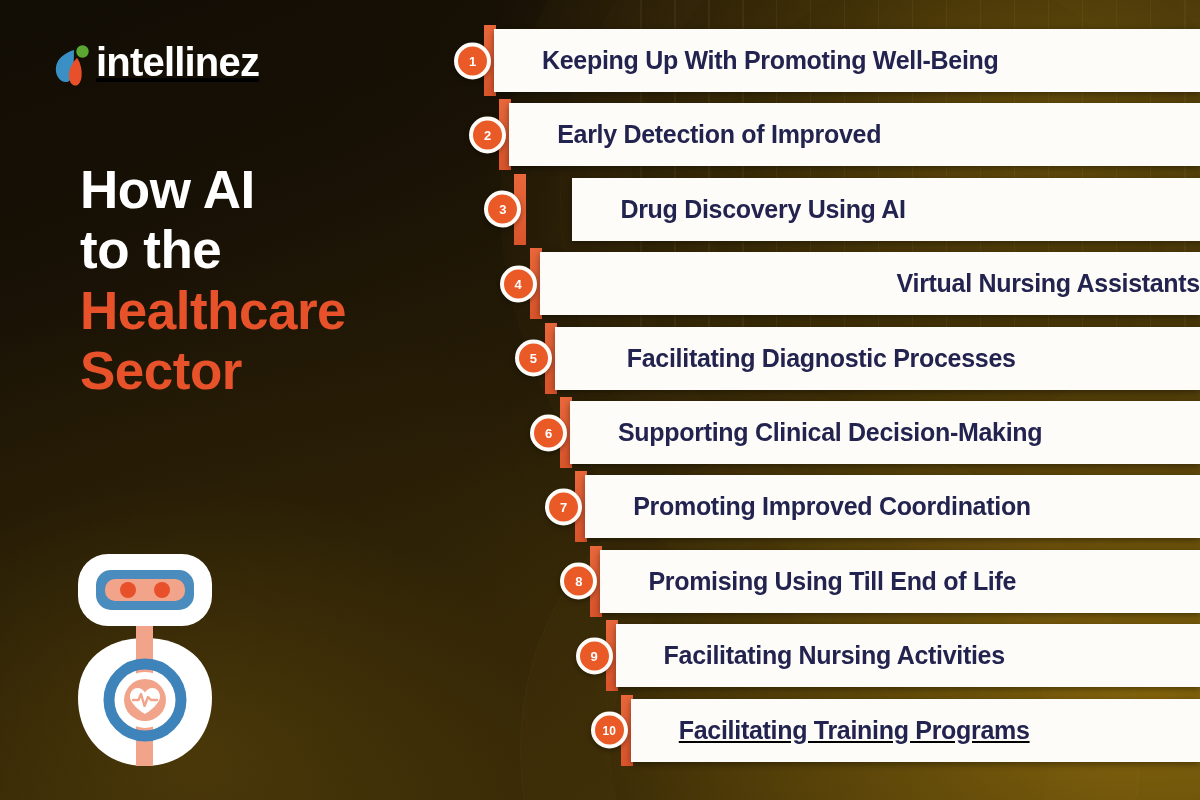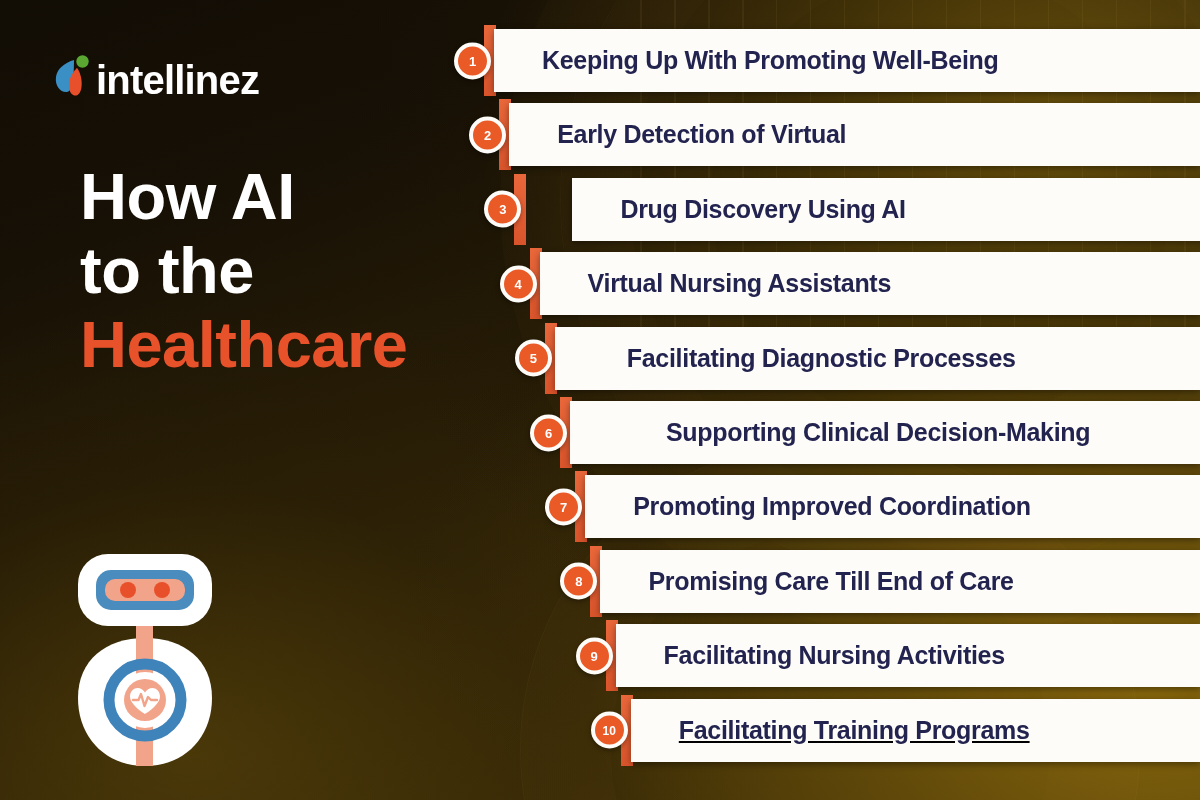--- a/index.html
+++ b/index.html
@@ -44,30 +44,30 @@
     position:absolute; bottom:-260px; right:60px; width:620px; height:620px;
     border-radius:50%;
     border:1.5px solid rgba(255,215,120,0.045);
     box-shadow: inset 0 0 0 90px rgba(255,215,120,0.014);
     pointer-events:none;
   }
 
   
   .left-panel { position:absolute; left:0; top:0; width:470px; height:800px; }
 
-  .logo { position:absolute; left:52px; top:42px; display:flex; align-items:flex-end; height:58px; }
+  .logo { position:absolute; left:52px; top:42px; display:flex; align-items:flex-start; height:58px;text-decoration:underline; }
   .logo-mark { position:relative; width:46px; height:48px; flex:0 0 auto; }
   .logo-text {
     font-size:40px; font-weight:700; color:#ffffff; letter-spacing:-0.8px;
     margin-left:-2px; line-height:1; font-family:"Liberation Sans", sans-serif;
   }
 
   .headline {
     position:absolute; left:80px; top:160px; width:380px;
-    font-size:65px; line-height:1.14; font-weight:700;
+    font-size:53px; line-height:1.14; font-weight:700;
     letter-spacing:-0.5px; color:#ffffff;
   }
   .headline .accent { color:#e8522b; }
 
   .robot { position:absolute; left:70px; top:548px; width:150px; height:235px; }
 
   
   .list { position:absolute; left:0; top:0; width:1200px; height:800px; }
   .row { position:absolute; height:63px; }
   .row-bar {
@@ -115,20 +115,21 @@
           <circle cx="30.5" cy="9.5" r="6.2" fill="#5aa832"></circle>
         </svg>
       </span>
       <span class="logo-text">intellinez</span>
     </div>
 
     <div class="headline">
       <div>How AI</div>
       <div>to the</div>
       <div class="accent">Healthcare</div>
+      <div class="accent">Sector</div>
     </div>
 
     <div class="robot">
       <svg width="150" height="235" viewBox="0 0 150 235">
 
         <rect x="66" y="72" width="17" height="28" fill="#f2a48a"></rect>
 
         <rect x="8" y="6" width="134" height="72" rx="30" fill="#ffffff"></rect>
 
         <rect x="26" y="22" width="98" height="40" rx="15" fill="#4a8cbe"></rect>
@@ -158,63 +159,63 @@
       <div class="row" style="top: 29px; left: 472px; width: 728px;">
         <div class="row-edge"></div>
         <div class="row-bar" style="width: 706px;">
           <div class="row-label">Keeping Up With Promoting Well-Being</div>
         </div>
         <div class="badge">1</div>
       </div>
       <div class="row" style="top: 103.4px; left: 487.2px; width: 712.8px;">
         <div class="row-edge"></div>
         <div class="row-bar" style="width: 690.8px;">
-          <div class="row-label">Early Detection of Virtual</div>
+          <div class="row-label">Early Detection of Improved</div>
         </div>
         <div class="badge">2</div>
       </div>
       <div class="row" style="top: 177.8px; left: 502.4px; width: 697.6px;">
         <div class="row-edge"></div>
         <div class="row-bar" style="width: 675.6px; margin-left: 48px;">
           <div class="row-label">Drug Discovery Using AI</div>
         </div>
         <div class="badge">3</div>
       </div>
       <div class="row" style="top: 252.2px; left: 517.6px; width: 682.4px;">
         <div class="row-edge"></div>
-        <div class="row-bar" style="width: 660.4px;">
+        <div class="row-bar" style="width: 660.4px; justify-content: flex-end;">
           <div class="row-label">Virtual Nursing Assistants</div>
         </div>
         <div class="badge">4</div>
       </div>
       <div class="row" style="top: 326.6px; left: 532.8px; width: 667.2px;">
         <div class="row-edge"></div>
         <div class="row-bar" style="width: 645.2px; padding-left: 24px;">
           <div class="row-label">Facilitating Diagnostic Processes</div>
         </div>
         <div class="badge">5</div>
       </div>
       <div class="row" style="top: 401px; left: 548px; width: 652px;">
         <div class="row-edge"></div>
-        <div class="row-bar" style="width: 630px; padding-left: 48px;">
+        <div class="row-bar" style="width: 630px;">
           <div class="row-label">Supporting Clinical Decision-Making</div>
         </div>
         <div class="badge">6</div>
       </div>
       <div class="row" style="top: 475.4px; left: 563.2px; width: 636.8px;">
         <div class="row-edge"></div>
         <div class="row-bar" style="width: 614.8px;">
           <div class="row-label">Promoting Improved Coordination</div>
         </div>
         <div class="badge">7</div>
       </div>
       <div class="row" style="top: 549.8px; left: 578.4px; width: 621.6px;">
         <div class="row-edge"></div>
         <div class="row-bar" style="width: 599.6px;">
-          <div class="row-label">Promising Care Till End of Care</div>
+          <div class="row-label">Promising Using Till End of Life</div>
         </div>
         <div class="badge">8</div>
       </div>
       <div class="row" style="top: 624.2px; left: 593.6px; width: 606.4px;">
         <div class="row-edge"></div>
         <div class="row-bar" style="width: 584.4px;">
           <div class="row-label">Facilitating Nursing Activities</div>
         </div>
         <div class="badge">9</div>
       </div>

